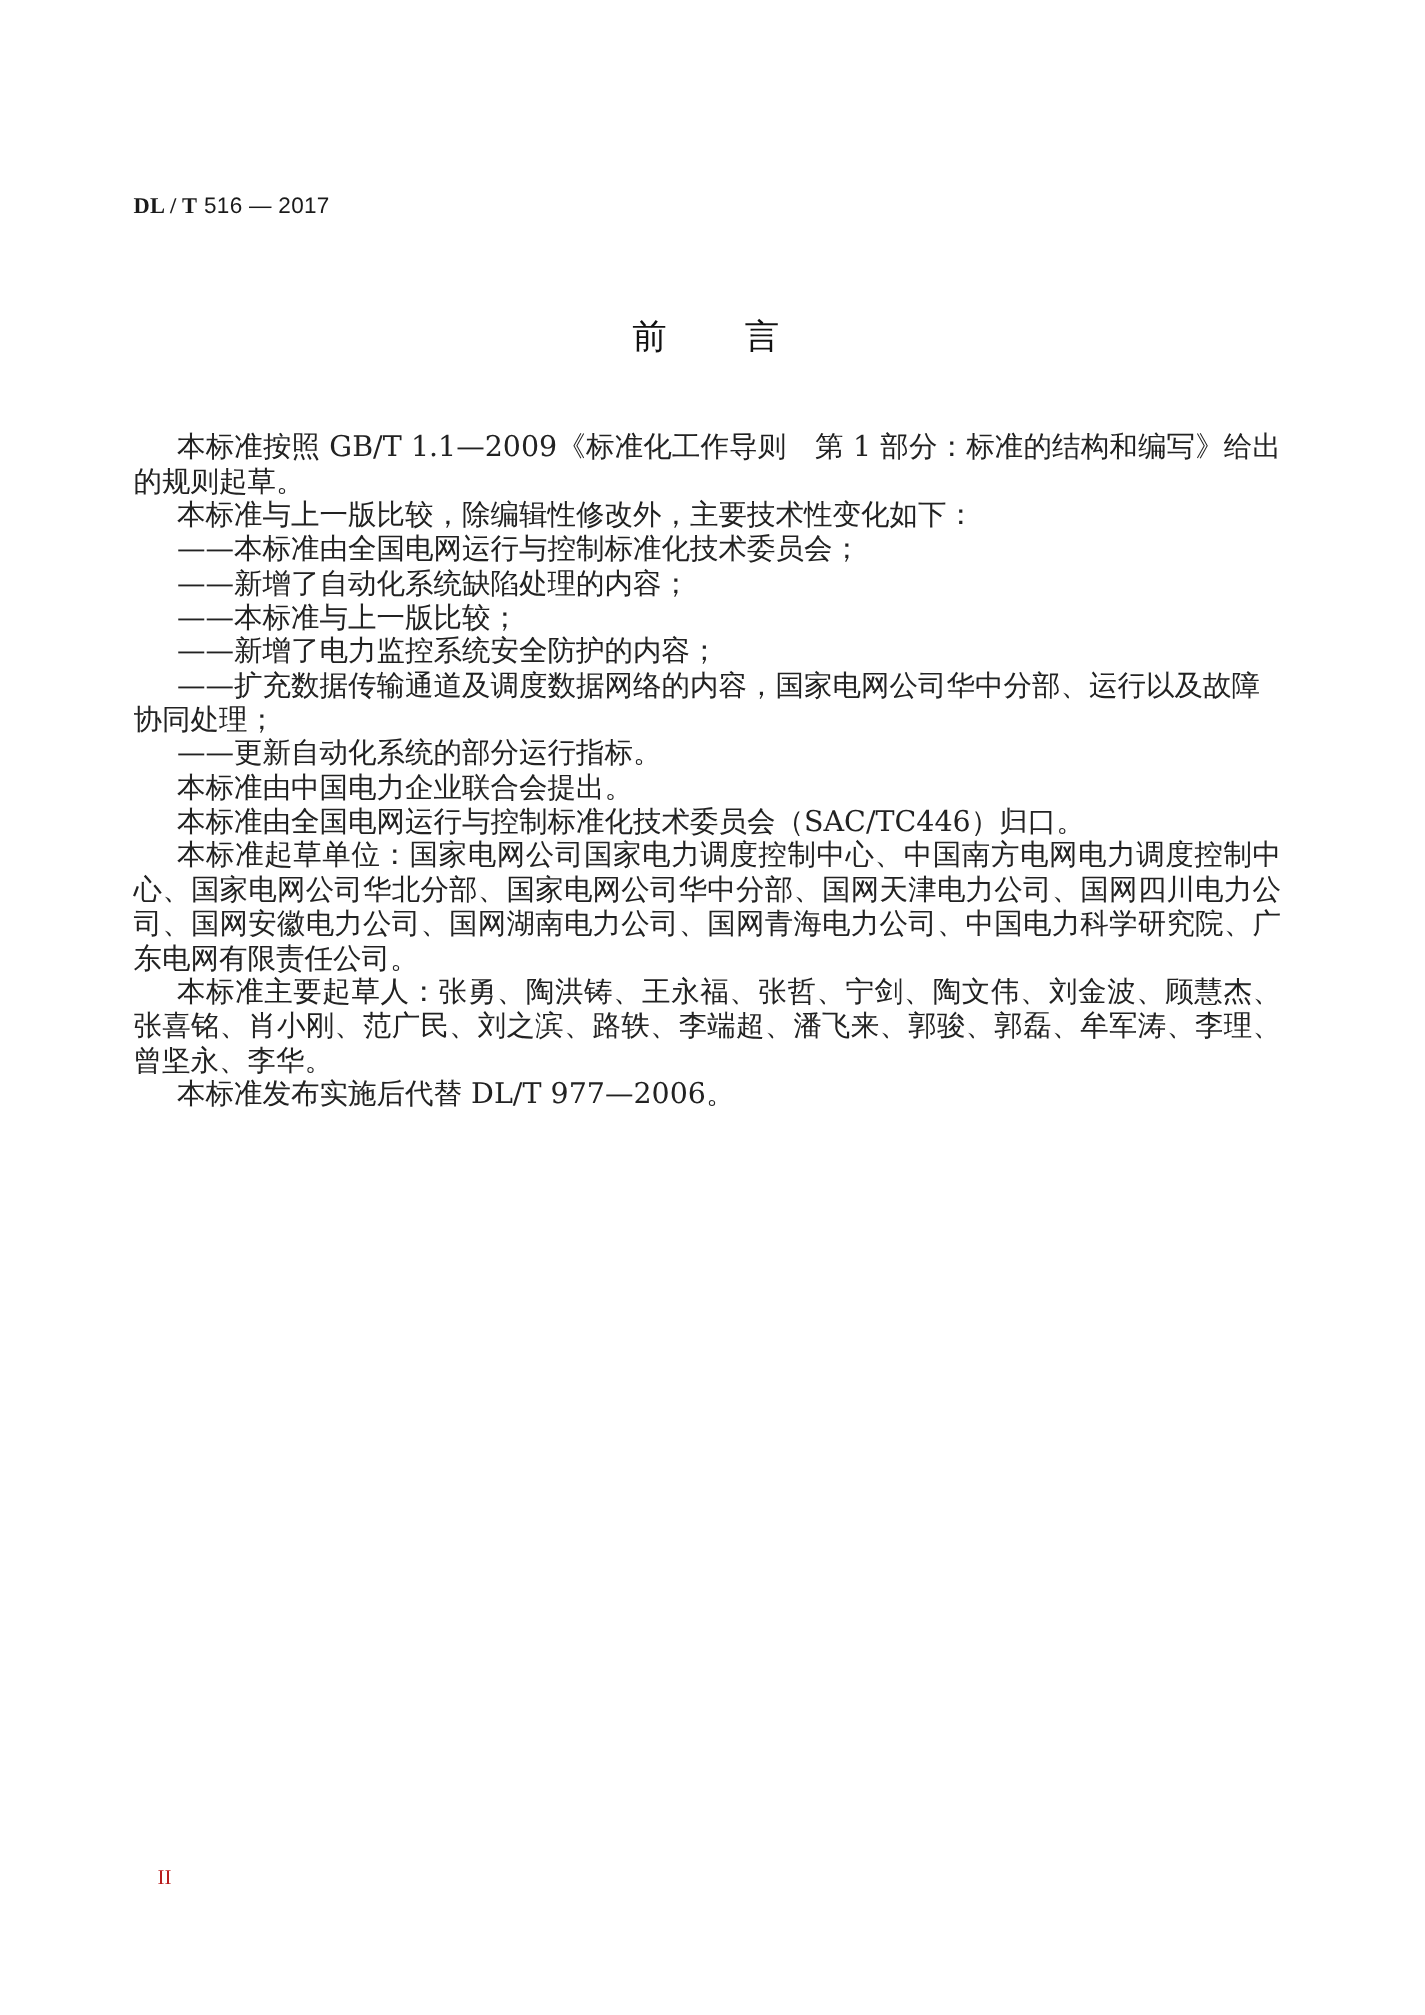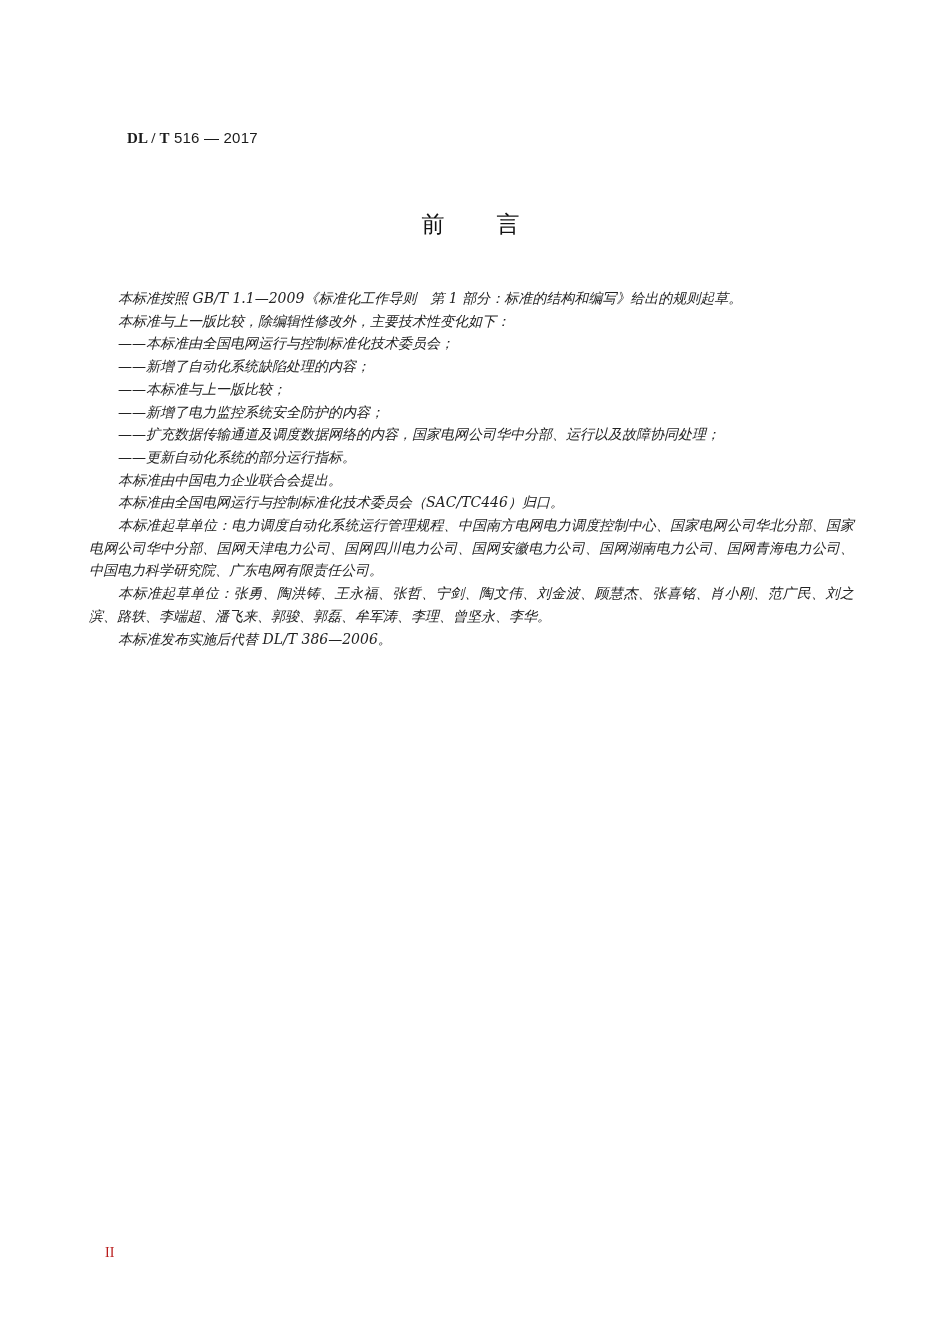--- a/index.html
+++ b/index.html
@@ -4,33 +4,33 @@
   <style>
     html, body { margin: 0; padding: 0; background: #ffffff; }
     body {
       width: 950px; height: 1343px; position: relative; overflow: hidden;
       font-family: "DejaVu Serif", "Liberation Serif", serif;
       color: #1e1e1e;
     }
     .header-code {
       position: absolute; left: 89px; top: 129px;
       font-family: "Liberation Sans", "DejaVu Sans", sans-serif;
-      font-size: 15px; color: #1a1a1a; letter-spacing: 0.2px; margin-left: 38px;
+      font-size: 15px; color: #1a1a1a; letter-spacing: 0.2px;
     }
     .header-code .bold { font-weight: bold; font-family: "Liberation Serif", serif; }
     .title {
       position: absolute; left: 0; width: 941px; top: 209px;
       text-align: center; font-family: "DejaVu Sans", sans-serif;
       font-size: 23px; color: #111; letter-spacing: 0;
     }
     .title .ch { display: inline-block; }
     .title .gap { display: inline-block; width: 52px; }
     .body {
       position: absolute; left: 89px; top: 287px; width: 765px;
-      font-size: 14px; line-height: 22.7px; color: #222; font-style: italic;
+      font-size: 19px; line-height: 22.7px; color: #222;
     }
     .p { margin: 0; text-indent: 29px; text-align: justify; }
     .dash { margin: 0; text-indent: 29px; }
     .page-num {
       position: absolute; left: 105px; top: 1245px;
       font-family: "Liberation Serif", serif; font-size: 14px; color: #b91c1c;
     }
   </style>
 </head>
 <body>
@@ -52,18 +52,18 @@
     <p class="dash">——本标准由全国电网运行与控制标准化技术委员会；</p>
     <p class="dash">——新增了自动化系统缺陷处理的内容；</p>
     <p class="dash">——本标准与上一版比较；</p>
     <p class="dash">——新增了电力监控系统安全防护的内容；</p>
     <p class="dash">——扩充数据传输通道及调度数据网络的内容，国家电网公司华中分部、运行以及故障协同处理；</p>
     <p class="dash">——更新自动化系统的部分运行指标。</p>
   </div>
 
   <p class="p">本标准由中国电力企业联合会提出。</p>
   <p class="p">本标准由全国电网运行与控制标准化技术委员会（SAC/TC446）归口。</p>
-  <p class="p">本标准起草单位：电力调度自动化系统运行管理规程、中国南方电网电力调度控制中心、国家电网公司华北分部、国家电网公司华中分部、国网天津电力公司、国网四川电力公司、国网安徽电力公司、国网湖南电力公司、国网青海电力公司、中国电力科学研究院、广东电网有限责任公司。</p>
-  <p class="p">本标准起草单位：张勇、陶洪铸、王永福、张哲、宁剑、陶文伟、刘金波、顾慧杰、张喜铭、肖小刚、范广民、刘之滨、路轶、李端超、潘飞来、郭骏、郭磊、牟军涛、李理、曾坚永、李华。</p>
-  <p class="p">本标准发布实施后代替 DL/T 386—2006。</p>
+  <p class="p">本标准起草单位：国家电网公司国家电力调度控制中心、中国南方电网电力调度控制中心、国家电网公司华北分部、国家电网公司华中分部、国网天津电力公司、国网四川电力公司、国网安徽电力公司、国网湖南电力公司、国网青海电力公司、中国电力科学研究院、广东电网有限责任公司。</p>
+  <p class="p">本标准主要起草人：张勇、陶洪铸、王永福、张哲、宁剑、陶文伟、刘金波、顾慧杰、张喜铭、肖小刚、范广民、刘之滨、路轶、李端超、潘飞来、郭骏、郭磊、牟军涛、李理、曾坚永、李华。</p>
+  <p class="p">本标准发布实施后代替 DL/T 977—2006。</p>
 </div>
 
 <div class="page-num">II</div>
 
 </body></html>

